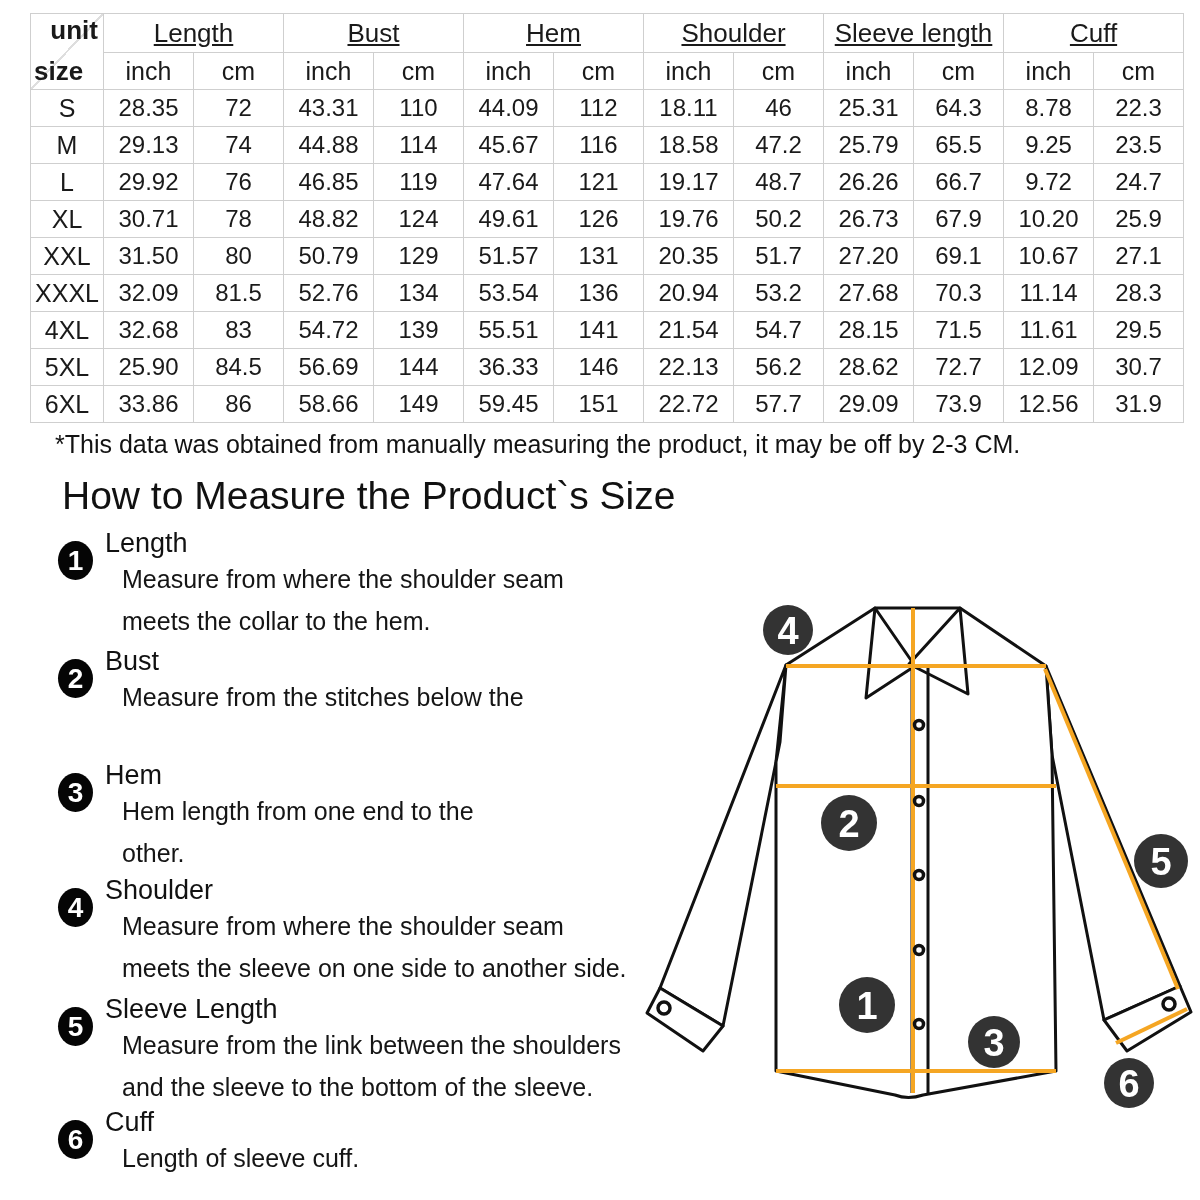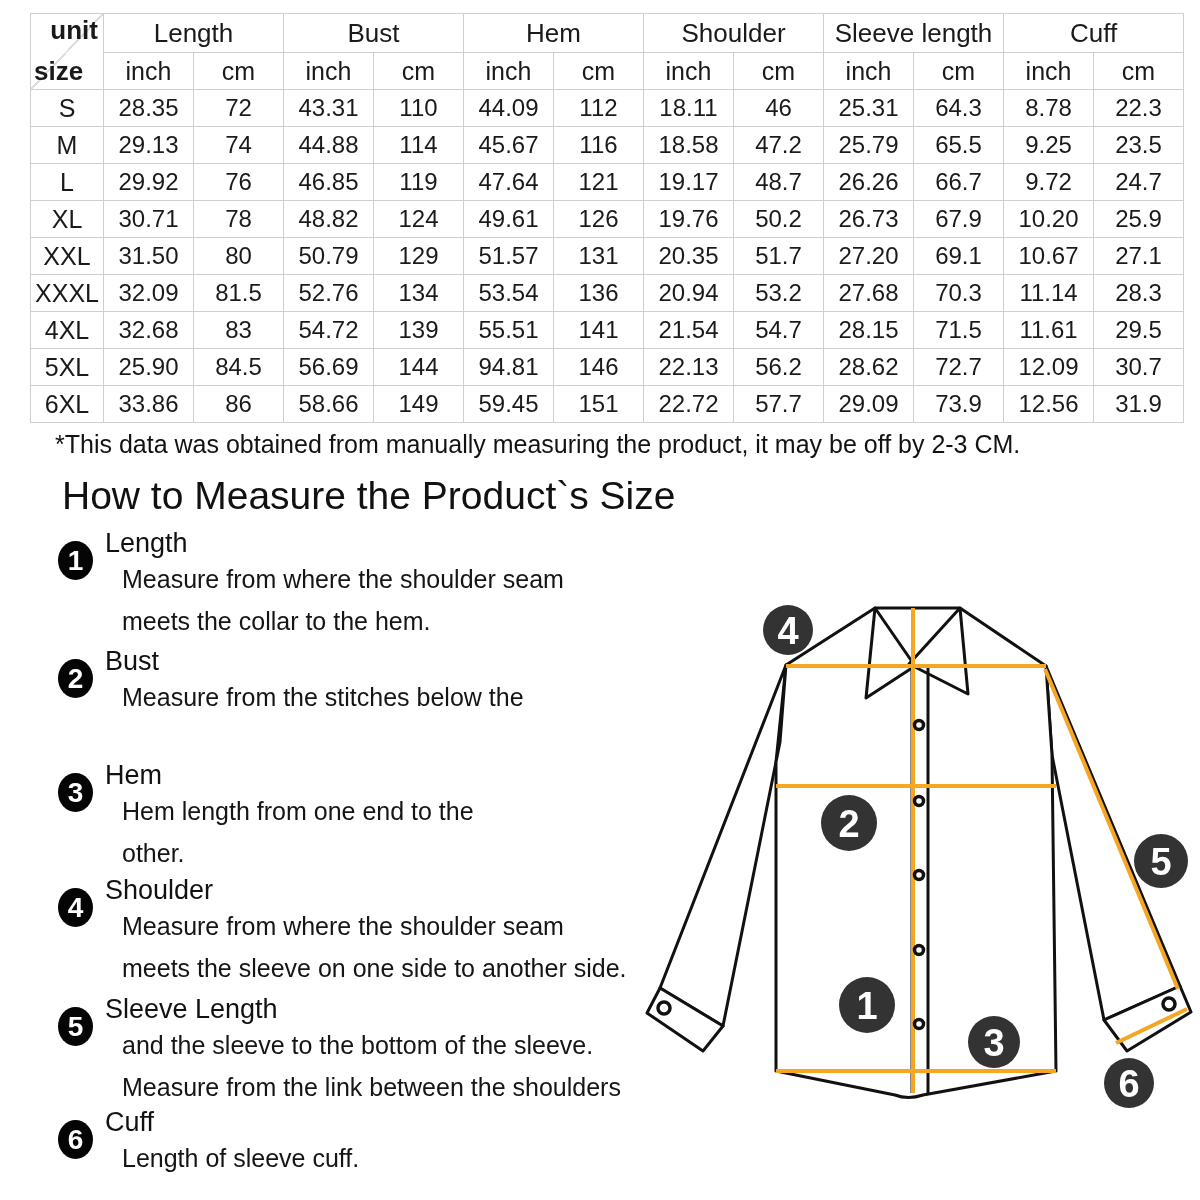--- a/index.html
+++ b/index.html
@@ -13,21 +13,21 @@
   
   table.size-table{
     position:absolute;left:30px;top:13px;width:1154px;
     border-collapse:collapse;table-layout:fixed;
     background:#fff;
   }
   table.size-table th,table.size-table td{
     border:1px solid #cfcfcf;text-align:center;vertical-align:middle;
     font-weight:normal;padding:0;color:#1a1a1a;white-space:nowrap;
   }
-  tr.group-row th{height:38px;font-size:26px;}
+  tr.group-row th{height:38px;font-size:26px;text-decoration:underline;}
   tr.sub-row th{height:36px;font-size:25px;}
   tbody th{font-size:25px;height:36px;}
   tbody td{font-size:24px;height:36px;}
   th.corner{position:relative;overflow:hidden;}
   th.corner::before{
     content:"";position:absolute;inset:0;
     background:linear-gradient(to bottom right,
       transparent calc(50% - 1px), #dedede calc(50% - 1px),
       #dedede calc(50% + 1px), transparent calc(50% + 1px));
   }
@@ -222,21 +222,21 @@
           <td>71.5</td>
           <td>11.61</td>
           <td>29.5</td>
         </tr>
         <tr>
           <th>5XL</th>
           <td>25.90</td>
           <td>84.5</td>
           <td>56.69</td>
           <td>144</td>
-          <td>94.81</td>
+          <td>36.33</td>
           <td>146</td>
           <td>22.13</td>
           <td>56.2</td>
           <td>28.62</td>
           <td>72.7</td>
           <td>12.09</td>
           <td>30.7</td>
         </tr>
         <tr>
           <th>6XL</th>
@@ -288,22 +288,22 @@
         <div class="instr-content">
           <div class="instr-title">Shoulder</div>
           <div class="instr-line">Measure from where the shoulder seam</div>
           <div class="instr-line">meets the sleeve on one side to another side.</div>
         </div>
       </div>
       <div class="instr-item instr-item-5">
         <span class="badge">5</span>
         <div class="instr-content">
           <div class="instr-title">Sleeve Length</div>
+          <div class="instr-line">Measure from the link between the shoulders</div>
           <div class="instr-line">and the sleeve to the bottom of the sleeve.</div>
-          <div class="instr-line">Measure from the link between the shoulders</div>
         </div>
       </div>
       <div class="instr-item instr-item-6">
         <span class="badge">6</span>
         <div class="instr-content">
           <div class="instr-title">Cuff</div>
           <div class="instr-line">Length of sleeve cuff.</div>
         </div>
       </div>
     </div>

